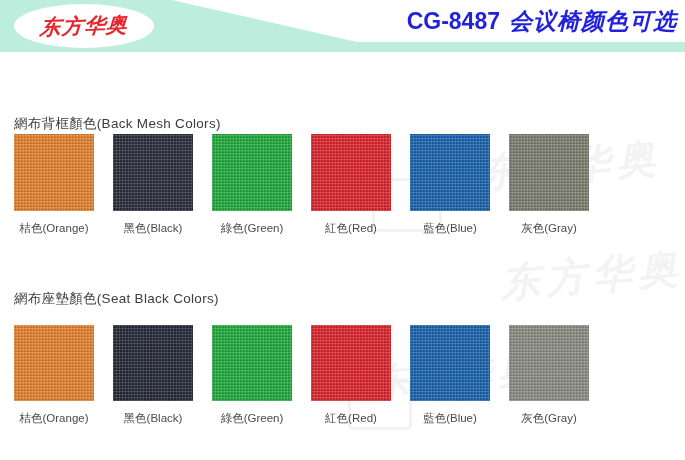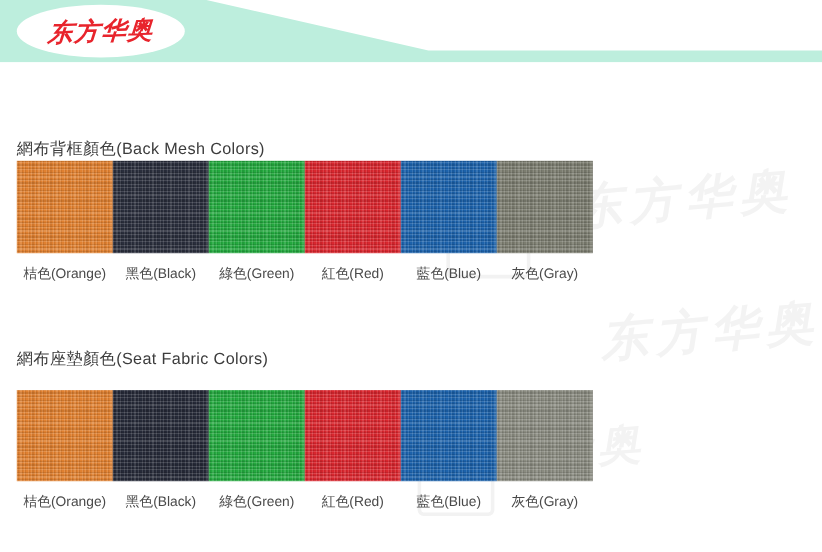--- a/index.html
+++ b/index.html
@@ -116,20 +116,21 @@
     letter-spacing: 0.3px;
     white-space: nowrap;
   }
   .sec1-title { top: 115px; }
   .sec2-title { top: 290px; }
 
   .swatch-row {
     position: absolute;
     left: 14px;
     display: flex;
+    gap: 19px;
   }
   .row1 { top: 134px; }
   .row2 { top: 325px; }
 
   .swatch-cell {
     position: relative;
   }
 
   .swatch {
     width: 80px;
@@ -174,20 +175,24 @@
 </head>
 <body>
 
 <div class="header">
   <div class="header-mint" style="background-color: rgb(189, 238, 221);"></div>
 
   <div class="logo-ellipse">
     <span class="logo-text" style="color: rgb(232, 36, 44);">东方华奥</span>
   </div>
 
+  <div class="header-title" style="color: rgb(34, 34, 221);">
+    <span class="code">CG-8487</span>
+    <span>会议椅颜色可选</span>
+  </div>
 </div>
 
 <div class="watermark wm-1">东方华奥</div>
 <div class="watermark wm-2">东方华奥</div>
 <div class="watermark wm-3">东方华奥</div>
 <div class="wm-logo wm-logo-1"></div>
 <div class="wm-logo wm-logo-2"></div>
 
 <div class="section">
   <div class="section-title sec1-title">網布背框顏色(Back Mesh Colors)</div>
@@ -222,21 +227,21 @@
     <div class="swatch-cell">
       <div class="swatch" style="background-color: rgb(124, 125, 112);"></div>
       <div class="swatch-label">灰色(Gray)</div>
     </div>
 
 
   </div>
 </div>
 
 <div class="section">
-  <div class="section-title sec2-title">網布座墊顏色(Seat Fabric Colors)</div>
+  <div class="section-title sec2-title">網布座墊顏色(Seat Black Colors)</div>
 
   <div class="swatch-row row2">
 
     <div class="swatch-cell">
       <div class="swatch" style="background-color: rgb(224, 128, 48);"></div>
       <div class="swatch-label">桔色(Orange)</div>
     </div>
 
     <div class="swatch-cell">
       <div class="swatch" style="background-color: rgb(38, 42, 56);"></div>

